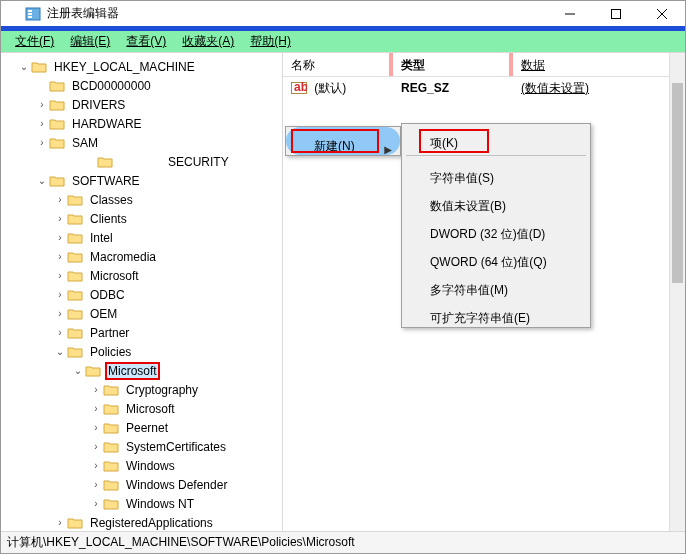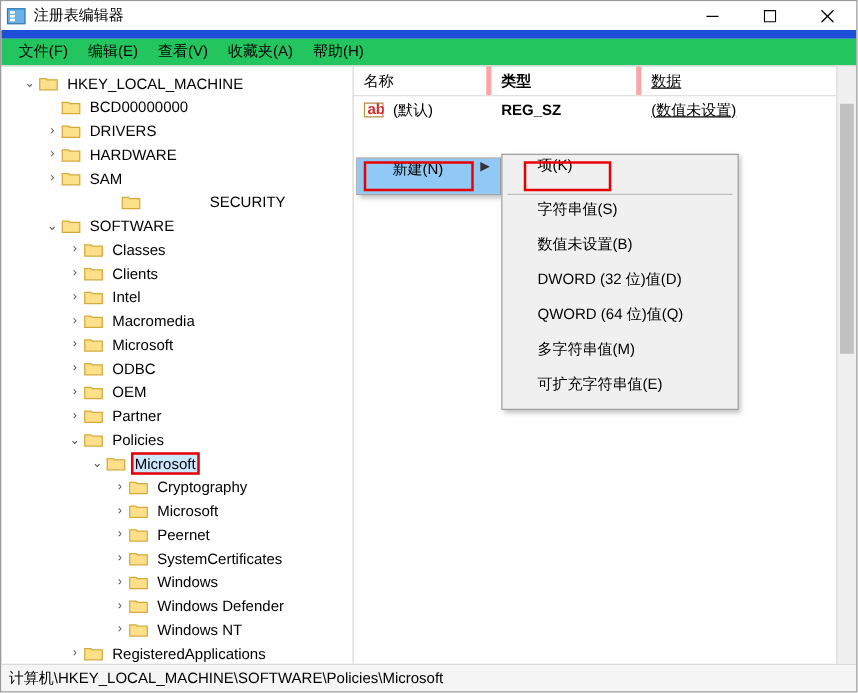--- a/index.html
+++ b/index.html
@@ -1,24 +1,24 @@
 <!DOCTYPE html>
 <html><head>
 <meta charset="utf-8">
 <style>
 * { margin: 0; padding: 0; box-sizing: border-box; font-family: "Microsoft YaHei", "Segoe UI", sans-serif; font-size: 12px; }
 body { background: #fff; width: 686px; height: 554px; overflow: hidden; position: relative; border: 1px solid #999; }
 
-.titlebar { height: 30px; display: flex; align-items: center; padding-left: 4px; background: #fff; border-bottom: 7px solid #1d4ed8; }
+.titlebar { height: 30px; display: flex; align-items: center; padding-left: 24px; background: #fff; border-bottom: 5px solid #1d4ed8; }
 .titlebar .app-icon { width: 16px; height: 16px; margin-right: 6px; display:flex; align-items:center; justify-content:center; }
 .titlebar .title { flex: 1; color: #000; }
 .titlebar .win-controls { display: flex; }
 .titlebar .win-btn { width: 46px; height: 30px; display: flex; align-items: center; justify-content: center; color: #333; }
 
-.menubar { height: 22px; display: flex; align-items: center; padding-left: 6px; border-bottom: 1px solid #d9d9d9; background: #22c55e; }
+.menubar { height: 22px; display: flex; align-items: center; padding-left: 6px; border-bottom: 1px solid #d9d9d9; background: #86efac; text-decoration: underline; }
 .menubar .menu-item { padding: 2px 8px; }
 
 .body { display: flex; height: calc(100% - 30px - 22px - 22px); }
 
 .tree-pane { width: 282px; border-right: 1px solid #d9d9d9; overflow: auto; padding-top: 4px; }
 .tree-row { display: flex; align-items: center; height: 19px; white-space: nowrap; }
 .tree-row .expander { width: 14px; text-align: center; color: #555; font-size: 10px; }
 .tree-row .folder { width: 16px; height: 14px; margin-right: 4px; display:flex; align-items:center; justify-content:center; }
 .tree-row .label { padding: 1px 3px; }
 .tree-row.selected .label { background: #cce8ff; border: 1px solid #99d1ff; padding: 0 2px; }
@@ -32,21 +32,21 @@
 .col-name { width: 110px; }
 .col-type { width: 120px; font-weight: bold; }
 .col-data { flex: 1; text-decoration: underline; }
 .val-icon { display:inline-block; width:16px; height:14px; margin-right:4px; vertical-align:middle; }
 
 .statusbar { height: 22px; border-top: 1px solid #d9d9d9; display: flex; align-items: center; padding-left: 6px; background: #f5f5f5; }
 
 .context-menu { position: absolute; background: #f0f0f0; border: 1px solid #a0a0a0; box-shadow: 2px 2px 4px rgba(0,0,0,0.25); }
 .context-menu.menu1 { left: 284px; top: 125px; width: 116px; }
 .context-menu.menu2 { left: 400px; top: 122px; width: 190px; }
-.cm-item { height: 28px; display: flex; align-items: flex-start; padding: 0 28px 0 28px; position: relative; }
+.cm-item { height: 28px; display: flex; align-items: flex-end; padding: 0 28px 0 28px; position: relative; border-radius: 14px; }
 .cm-item.hover { background: #90c8f6; }
 .cm-item .arrow { position: absolute; right: 8px; font-size: 10px; color: #333; }
 .red-frame { position: absolute; border: 2px solid #e60000; pointer-events: none; }
 
 .scrollbar-v { position:absolute; right:0; top:0; bottom:0; width:16px; background:#f0f0f0; border-left:1px solid #ddd; }
 .scrollbar-v .thumb { position:absolute; left:2px; right:2px; top:30px; height:200px; background:#c1c1c1; }
 </style>
 </head>
 <body>
 

